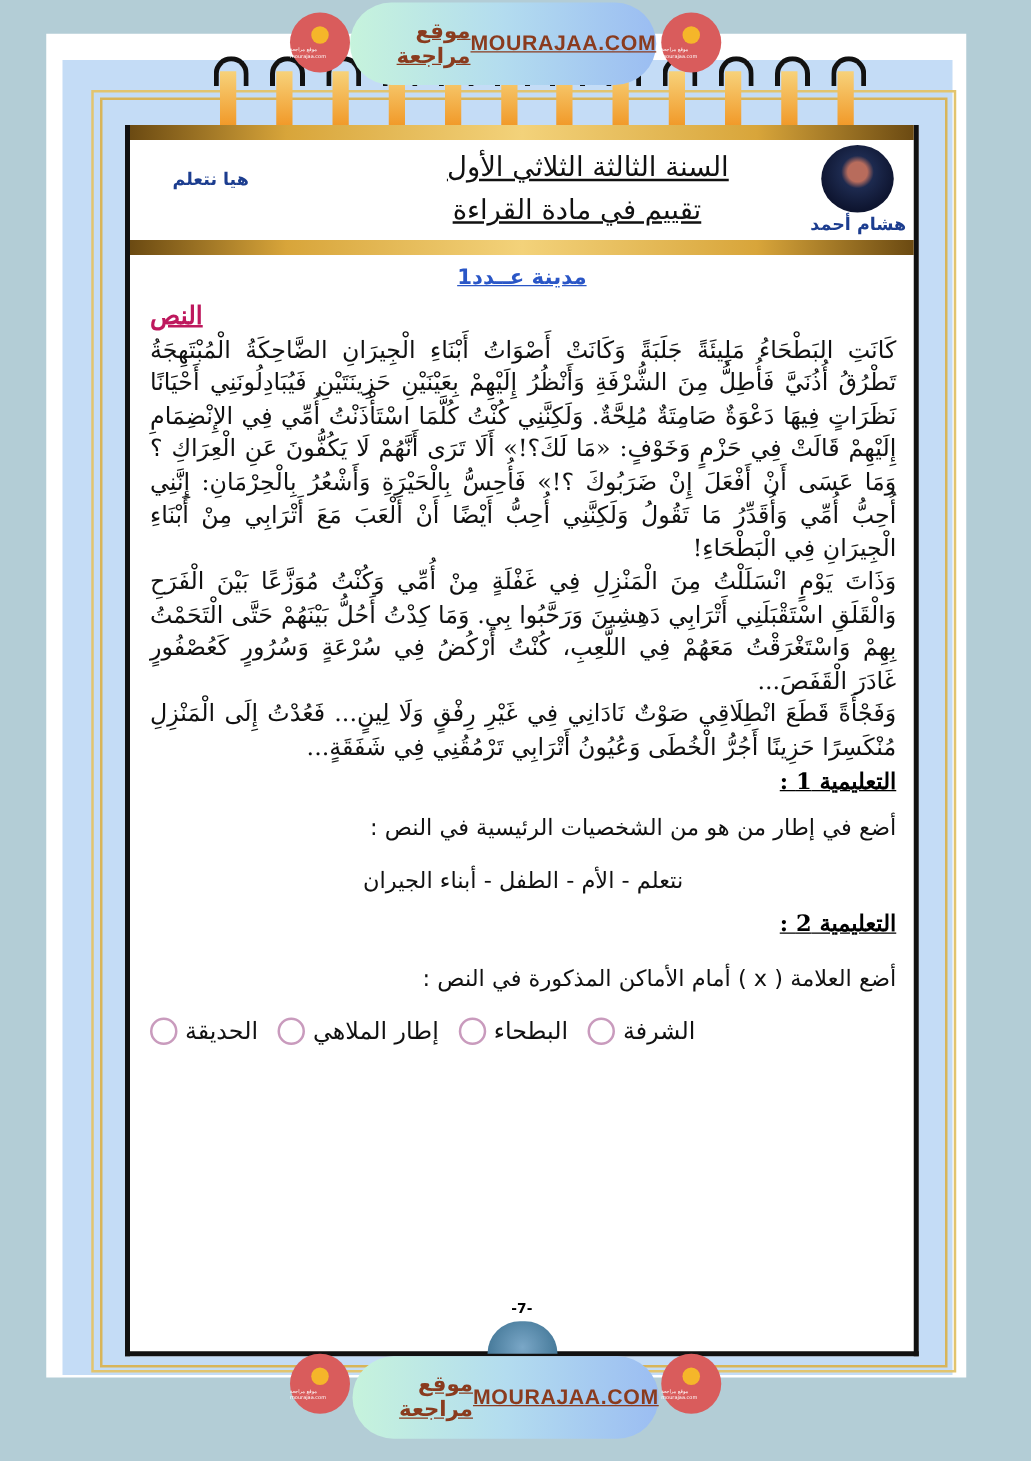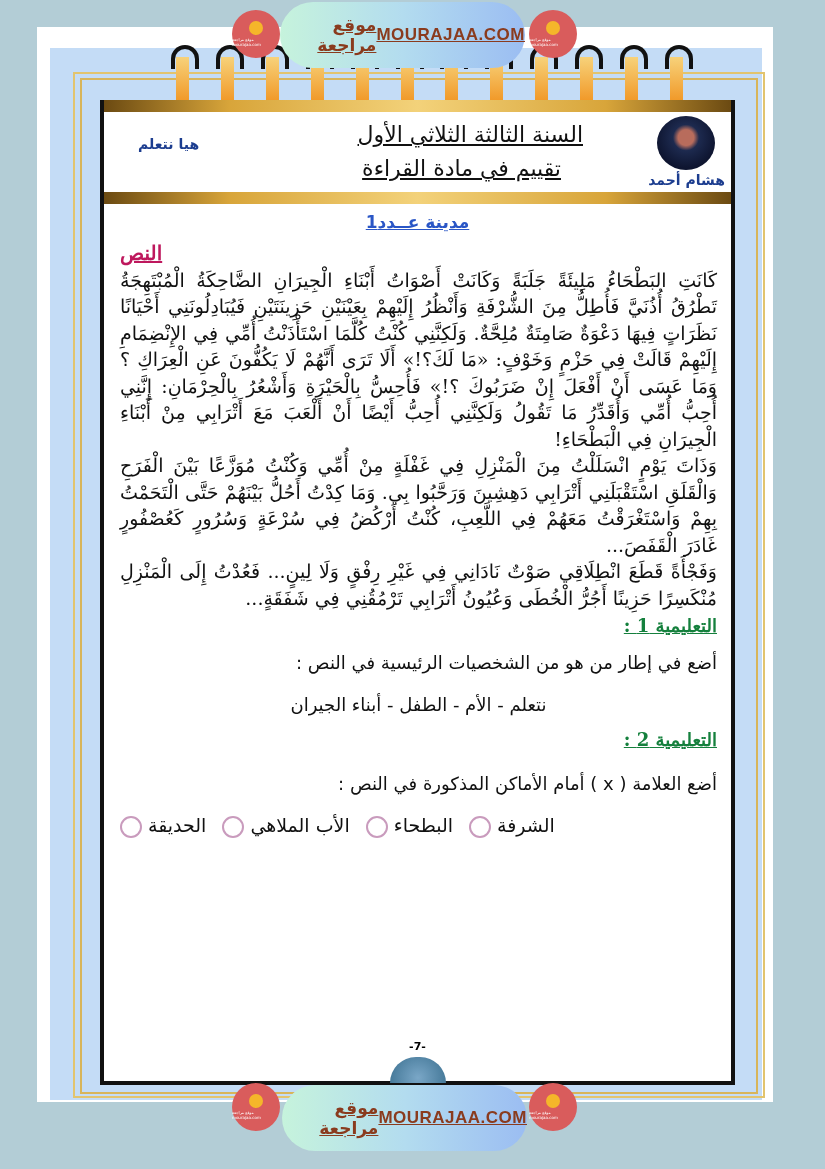--- a/index.html
+++ b/index.html
@@ -54,26 +54,26 @@
     position:absolute; top:112px; left:0; width:100%; text-align:center;
     color:#2a56c6; font-weight:bold; font-size:17px; text-decoration:underline; direction:rtl;
   }
   .body-text {
     position:absolute; left:16px; right:14px; top:140px; direction:rtl; text-align:justify;
     font-family:"DejaVu Serif", serif; font-size:19px; line-height:26.5px; color:#111;
   }
   .nas-heading { color:#be185d; font-weight:bold; text-decoration:underline; font-size:20px; display:block; text-align:left; font-family:Liberation Serif, serif; }
   .para { margin:0; }
   .instr {
-    color:#15803d; font-weight:bold; text-decoration:underline; font-size:18px; margin-top:2px;
+    color:#000000; font-weight:bold; text-decoration:underline; font-size:18px; margin-top:2px;
   }
   .q-text { font-family:"DejaVu Sans", sans-serif; font-size:18px; color:#111; margin-top:10px; }
   .choices-line { font-family:"DejaVu Sans", sans-serif; font-size:18px; color:#111; text-align:center; margin:16px 0 8px; }
   .options { display:flex; flex-direction:row; gap:16px; justify-content:flex-end; padding-right:30px; margin-top:14px; font-family:"DejaVu Sans", sans-serif; font-size:19px; }
-  .opt { display:flex; align-items:flex-end; gap:6px; }
+  .opt { display:flex; align-items:center; gap:6px; }
   .radio { width:18px; height:18px; border:2px solid #c99bbd; border-radius:50%; display:inline-block; }
   .page-num { position:absolute; bottom:28px; left:0; width:100%; text-align:center; font-size:11px; font-weight:bold; }
   .kids { position:absolute; bottom:-2px; left:50%; margin-left:-28px; width:56px; height:26px; border-radius:28px 28px 0 0; background:radial-gradient(circle at 50% 80%, #7aa7c7, #3a6f8f); }
   .badge {
     position:absolute; width:48px; height:48px; border-radius:50%; background:#d95c5c;
     display:flex; flex-direction:column; align-items:center; justify-content:center;
   }
   .badge .dot { width:14px; height:14px; border-radius:50%; background:#f5b62a; }
   .badge .small { font-size:4px; color:#fff; margin-top:2px; }
   .pill {
@@ -168,21 +168,21 @@
     <div class="choices-line">نتعلم - الأم - الطفل - أبناء الجيران</div>
 
     <div class="instr">التعليمية 2 :</div>
     <div class="q-text" style="margin-top:18px">أضع العلامة ( x ) أمام الأماكن المذكورة في النص :</div>
     <div class="options" style="flex-direction:row-reverse; justify-content:flex-start;">
       <div class="opt">
           <span>الحديقة</span>
           <span class="radio"></span>
         </div>
       <div class="opt">
-          <span>الأب الملاهي</span>
+          <span>إطار الملاهي</span>
           <span class="radio"></span>
         </div>
       <div class="opt">
           <span>البطحاء</span>
           <span class="radio"></span>
         </div>
       <div class="opt">
           <span>الشرفة</span>
           <span class="radio"></span>
         </div>

